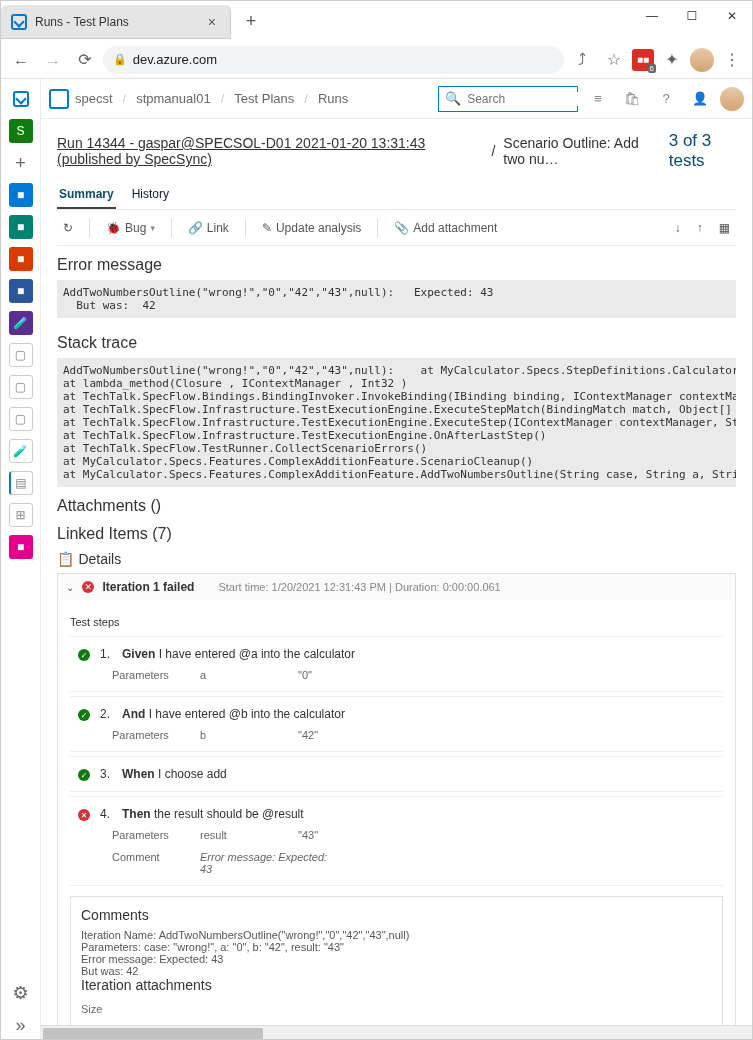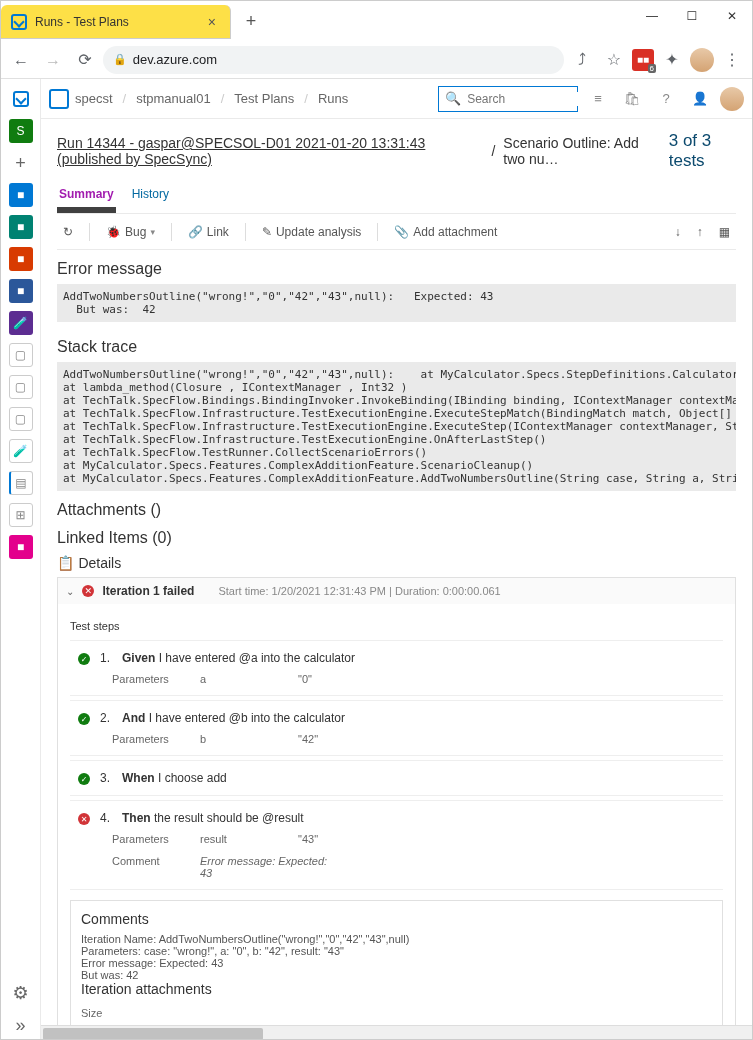--- a/index.html
+++ b/index.html
@@ -1,18 +1,18 @@
 <!DOCTYPE html>
 <html><head>
 <meta charset="utf-8">
 <style>
 * { box-sizing: border-box; margin: 0; padding: 0; }
 body { font-family: "Segoe UI", Arial, sans-serif; font-size: 13px; color: #333; background: #fff; width: 753px; height: 1040px; overflow: hidden; border: 1px solid #ccc; }
 .titlebar { height: 40px; display: flex; align-items: flex-start; background: #fff; }
-.tab { display: flex; align-items: center; height: 34px; padding: 0 10px 0 10px; border-bottom: 1px solid #ccc; border-right: 1px solid #ccc; margin-top: 4px; width: 230px; background: #fde047; border-top-left-radius: 6px; border-top-right-radius: 6px; }
+.tab { display: flex; align-items: center; height: 34px; padding: 0 10px 0 10px; border-bottom: 1px solid #ccc; border-right: 1px solid #ccc; margin-top: 4px; width: 230px; background: #e5e5e5; border-top-left-radius: 6px; border-top-right-radius: 6px; }
 .tab-favicon { width: 16px; height: 16px; border: 2px solid #0078d4; border-radius: 3px; margin-right: 8px; position: relative; }
 .tab-favicon::after { content: ""; position: absolute; left: 2px; top: 2px; width: 6px; height: 6px; border: 2px solid #0078d4; border-top: none; border-right: none; transform: rotate(-45deg);}
 .tab-title { flex: 1; font-size: 12px; color: #333; white-space: nowrap; overflow: hidden; }
 .tab-close { font-size: 14px; color: #555; cursor: pointer; padding: 0 4px;}
 .newtab { width: 28px; height: 28px; display: flex; align-items: center; justify-content: center; margin-top: 6px; margin-left: 6px; font-size: 18px; color: #555; border-radius: 50%; cursor: pointer;}
 .winspace { flex: 1; }
 .winbtn { width: 40px; height: 30px; display: flex; align-items: center; justify-content: center; color: #333; cursor: pointer; font-size: 12px;}
 .addrbar { height: 38px; display: flex; align-items: center; padding: 0 6px; gap: 4px; border-bottom: 1px solid #e0e0e0;}
 .addricon { width: 28px; height: 28px; display: flex; align-items: center; justify-content: center; color: #5f6368; border-radius: 50%; cursor: pointer; font-size: 16px;}
 .addricon.disabled { color: #bbb; }
@@ -36,22 +36,22 @@
 .topbar .sep { color: #ccc; margin: 0 4px;}
 .searchbox { width: 140px; height: 26px; border: 1px solid #0078d4; display: flex; align-items: center; padding: 0 6px; gap: 6px; margin-left: auto;}
 .searchbox input { border: none; outline: none; font-size: 12px; flex:1;}
 .topicon { width: 28px; height: 28px; display:flex; align-items:center; justify-content:center; color:#888; cursor:pointer;}
 .content { flex:1; overflow-y: auto; overflow-x: auto; padding: 0 16px 10px 16px;}
 .titleline { display: flex; align-items: center; padding: 12px 0 6px 0; font-size: 14px; gap: 8px;}
 .titleline .runlink { text-decoration: underline; color: #333; cursor:pointer;}
 .titleline .scen { color: #333; }
 .titleline .counter { margin-left: auto; color: #0c4a6e; font-size: 17px;}
 .tabs { display: flex; gap: 14px; border-bottom: 1px solid #eaeaea; margin-top: 4px;}
-.tabs .t { padding: 6px 2px; font-size: 12px; color: #0369a1; cursor:pointer;}
-.tabs .t.active { color: #a21caf; border-bottom: 6px solid #404040; font-weight:600;}
+.tabs .t { padding: 6px 2px; font-size: 12px; color: #0f172a; cursor:pointer;}
+.tabs .t.active { color: #0c4a6e; border-bottom: 2px solid #404040; font-weight:600;}
 .toolbar { display: flex; align-items: center; height: 36px; border-bottom: 1px solid #eaeaea; gap: 4px;}
 .tb { display: flex; align-items: center; gap: 4px; padding: 4px 6px; font-size: 12px; color: #555; cursor:pointer;}
 .tb .drop { font-size: 9px; color:#888;}
 .tb-sep { width:1px; height:18px; background:#ddd; margin: 0 6px;}
 .sectiontitle { font-size: 16px; color: #333; margin: 10px 0 6px 0;}
 .codeblock { background: #eaeaea; font-family: Consolas, monospace; font-size: 11px; padding: 6px; white-space: pre; color:#333; overflow-x:hidden;}
 .details-hdr { display:flex; align-items:center; gap:4px; margin: 8px 0 6px 0; font-size:14px;}
 .iter { border: 1px solid #e0e0e0; margin-bottom: 4px;}
 .iter-hdr { display: flex; align-items: center; gap: 8px; padding: 6px 8px; background: #fafafa; cursor:pointer;}
 .iter-hdr .chev { font-size: 10px; color:#666;}
@@ -198,21 +198,21 @@
 at lambda_method(Closure , IContextManager , Int32 )
 at TechTalk.SpecFlow.Bindings.BindingInvoker.InvokeBinding(IBinding binding, IContextManager contextManager, Object[] arguments, ITe
 at TechTalk.SpecFlow.Infrastructure.TestExecutionEngine.ExecuteStepMatch(BindingMatch match, Object[] arguments)
 at TechTalk.SpecFlow.Infrastructure.TestExecutionEngine.ExecuteStep(IContextManager contextManager, StepInstance stepInstance)
 at TechTalk.SpecFlow.Infrastructure.TestExecutionEngine.OnAfterLastStep()
 at TechTalk.SpecFlow.TestRunner.CollectScenarioErrors()
 at MyCalculator.Specs.Features.ComplexAdditionFeature.ScenarioCleanup()
 at MyCalculator.Specs.Features.ComplexAdditionFeature.AddTwoNumbersOutline(String case, String a, String b, String result, String[]</div>
 
       <div class="sectiontitle" style="">Attachments ()</div>
-      <div class="sectiontitle">Linked Items (0)</div>
+      <div class="sectiontitle">Linked Items (7)</div>
 
       <div class="details-hdr">
         <span>📋</span>
         <span>Details</span>
       </div>
 
       <div class="iter">
         <div class="iter-hdr">
           <span class="chev">⌄</span>
           <span class="statusicon fail">✕</span>

